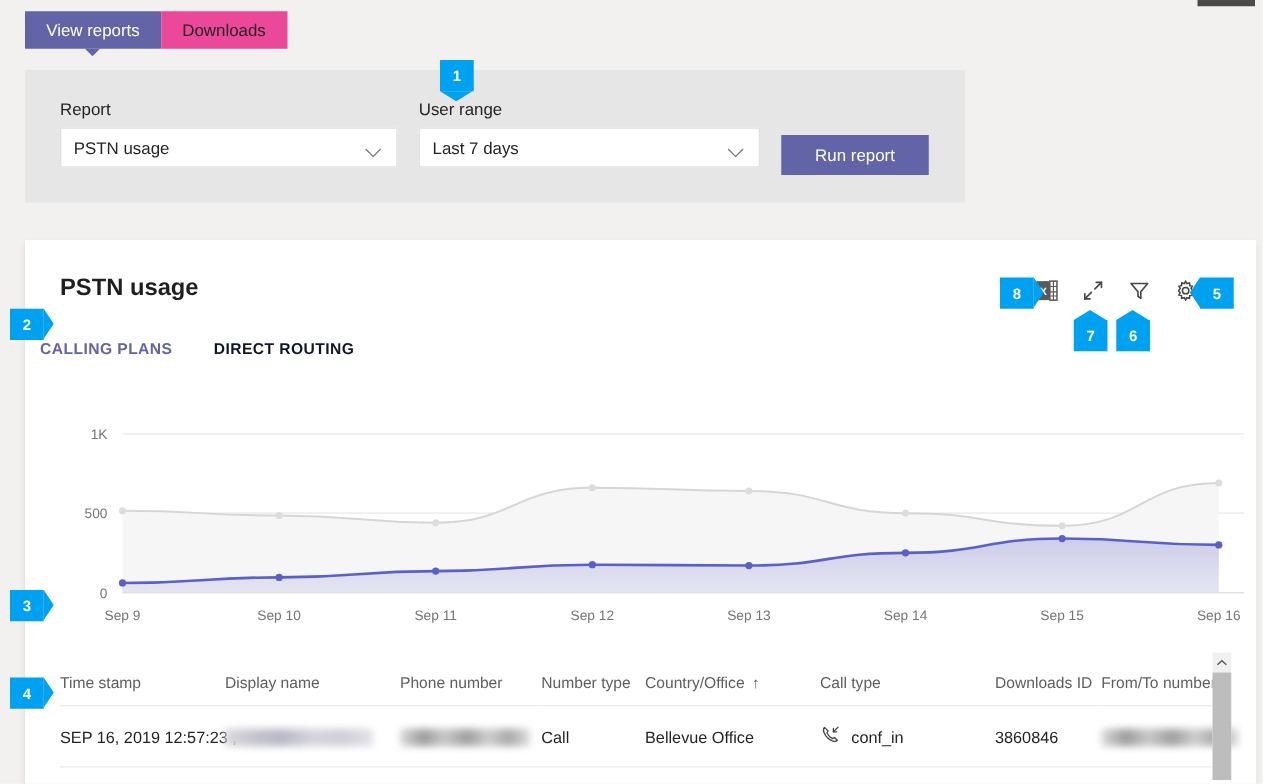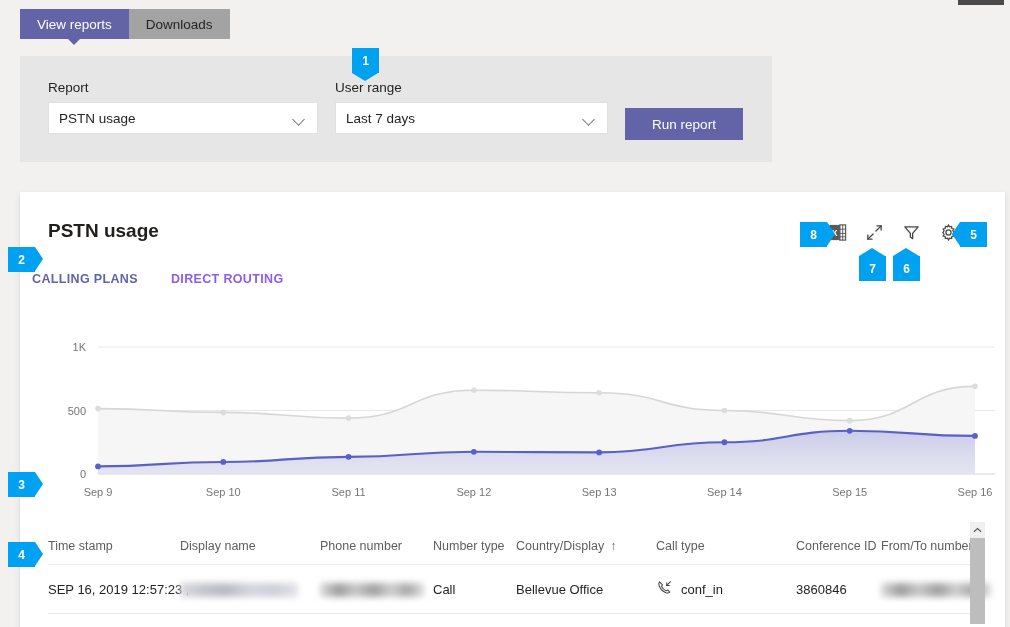--- a/index.html
+++ b/index.html
@@ -21,21 +21,21 @@
   }
 
   
   .tabbar {
     position: absolute; top: 9px; left: 20px;
     display: flex; height: 30px;
   }
   .tab {
     height: 30px; padding: 0 17px;
     display: flex; align-items: center; justify-content: center;
-    font-size: 13.5px; background: #a3a3a3; color: #252423;
+    font-size: 13.5px; background: #ec4899; color: #252423;
     border: none; cursor: pointer; position: relative;
   }
   .tab.active { background: #6264a7; color: #ffffff; }
   .tab.active::after {
     content: ""; position: absolute; left: 50%; bottom: -6px;
     transform: translateX(-50%);
     border-left: 6px solid transparent;
     border-right: 6px solid transparent;
     border-top: 6px solid #6264a7;
   }
@@ -87,21 +87,21 @@
   .report-title { font-size: 19px; font-weight: bold; color: #201f1e; margin: 0 0 8px 0; }
   .report-meta { font-size: 12.5px; color: #605e5c; display: flex; align-items: center; gap: 0; }
   .report-meta b { color: #323130; font-weight: bold; }
   .meta-sep { display: inline-block; margin: 0 11px; color: #c8c6c4; }
 
   
   .subtabs {
     display: flex; gap: 33px; padding: 22px 0 0 12px;
     font-size: 12.5px; font-weight: bold; letter-spacing: .35px;
   }
-  .subtab { color: #8b5cf6; cursor: pointer; padding-bottom: 6px; }
+  .subtab { color: #0f172a; cursor: pointer; padding-bottom: 6px; }
   .subtab.active { color: #6264a7; }
 
   
   .icon-toolbar {
     position: absolute; right: 46px; top: 30px;
     display: flex; align-items: center; gap: 16px;
   }
   .tb-icon {
     width: 21px; height: 21px; cursor: pointer;
     display: flex; align-items: center; justify-content: center;
@@ -327,23 +327,23 @@
           <col style="width:140px">
         <col style="width:85px">
           <col style="width:97px">
       </colgroup>
       <thead>
         <tr>
           <th><span>Time stamp</span></th>
           <th><span>Display name</span></th>
           <th><span>Phone number</span></th>
           <th><span>Number type</span></th>
-          <th><span>Country/Display</span><span class="sort-arrow">↑</span></th>
+          <th><span>Country/Office</span><span class="sort-arrow">↑</span></th>
           <th><span>Call type</span></th>
-          <th><span>Conference ID</span></th>
+          <th><span>Downloads ID</span></th>
           <th><span>From/To number</span></th>
         </tr>
       </thead>
       <tbody>
         <tr>
           <td>SEP 16, 2019 12:57:23 ,</td>
           <td>
             <span class="blur" style="width:118px"></span>
           </td>
           <td>

